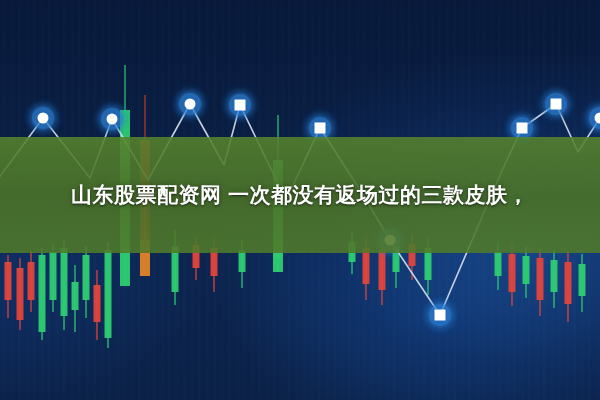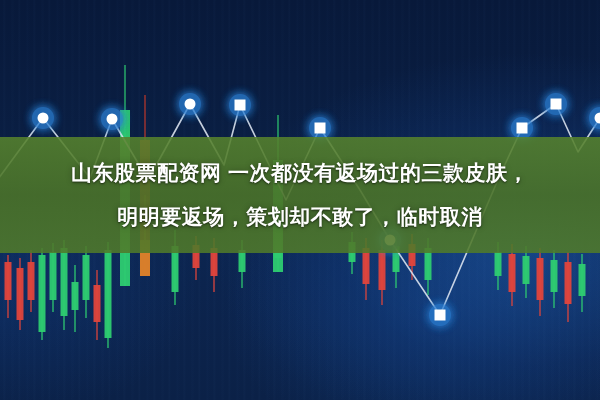--- a/index.html
+++ b/index.html
@@ -206,16 +206,15 @@
         <rect x="516.5" y="122.5" width="11" height="11" fill="#ffffff"></rect>
         <rect x="550.5" y="98.5" width="11" height="11" fill="#ffffff"></rect>
         <circle cx="600" cy="118" r="5.5" fill="#ffffff"></circle>
       </g>
   </svg>
 
   <div id="green-band" style="top: 137px; height: 116px;"></div>
 
   <div id="headline" style="top: 137px; height: 116px;">
     <div class="hl-line">山东股票配资网 一次都没有返场过的三款皮肤，</div>
-    <div class="hl-line">明明要返场，策划却不敢了，临时取消</div>
   </div>
 
 </div>
 
 </body></html>

